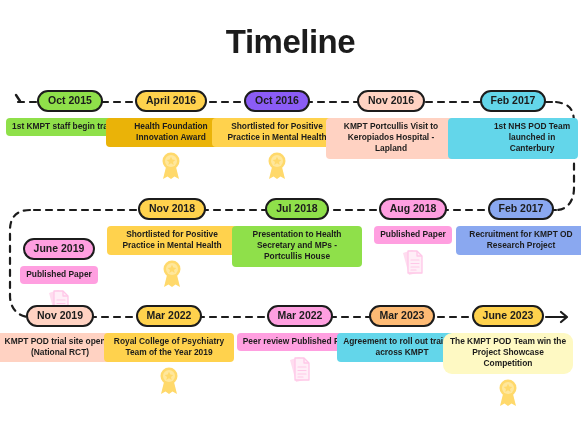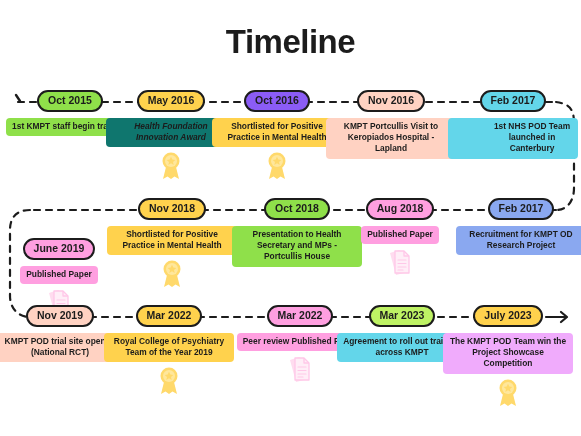--- a/index.html
+++ b/index.html
@@ -98,22 +98,22 @@
     </g>
   </svg>
 
   <div class="row row-1">
     <div class="item" style="left:70px">
       <span class="date-pill" style="background: rgb(143, 224, 74);">Oct 2015</span>
       <span class="desc" style="background: rgb(143, 224, 74);">1st KMPT staff begin training</span>
       <span class="icon-wrap empty"></span>
     </div>
     <div class="item" style="left:171px">
-      <span class="date-pill" style="background: rgb(255, 210, 77);">May 2016</span>
-      <span class="desc" style="background: #0f766e; font-style: italic;">Health Foundation Innovation Award</span>
+      <span class="date-pill" style="background: rgb(255, 210, 77);">April 2016</span>
+      <span class="desc" style="background: #eab308;">Health Foundation Innovation Award</span>
       <span class="icon-wrap">
         <svg width="24" height="30" viewBox="0 0 24 30">
           <path d="M7,17 L4,29 L8.5,26.5 L12,29 L15.5,26.5 L20,29 L17,17 Z" fill="#ffd96b"></path>
           <circle cx="12" cy="11" r="8.5" fill="#ffd96b"></circle>
           <circle cx="12" cy="11" r="6" fill="#ffe79c"></circle>
           <path d="M12,6.8 L13.3,9.6 L16.3,9.9 L14.0,11.9 L14.7,14.9 L12,13.3 L9.3,14.9 L10.0,11.9 L7.7,9.9 L10.7,9.6 Z" fill="#ffd96b"></path>
         </svg>
       </span>
     </div>
     <div class="item" style="left:277px">
@@ -164,25 +164,25 @@
       <span class="icon-wrap">
         <svg width="24" height="30" viewBox="0 0 24 30">
           <path d="M7,17 L4,29 L8.5,26.5 L12,29 L15.5,26.5 L20,29 L17,17 Z" fill="#ffd96b"></path>
           <circle cx="12" cy="11" r="8.5" fill="#ffd96b"></circle>
           <circle cx="12" cy="11" r="6" fill="#ffe79c"></circle>
           <path d="M12,6.8 L13.3,9.6 L16.3,9.9 L14.0,11.9 L14.7,14.9 L12,13.3 L9.3,14.9 L10.0,11.9 L7.7,9.9 L10.7,9.6 Z" fill="#ffd96b"></path>
         </svg>
       </span>
     </div>
     <div class="item" style="left:297px">
-      <span class="date-pill" style="background: rgb(143, 224, 74);">Oct 2018</span>
+      <span class="date-pill" style="background: rgb(143, 224, 74);">Jul 2018</span>
       <span class="desc" style="background: rgb(143, 224, 74);">Presentation to Health Secretary and MPs - Portcullis House</span>
       <span class="icon-wrap empty"></span>
     </div>
-    <div class="item" style="left:400px">
+    <div class="item" style="left:413px">
       <span class="date-pill" style="background: rgb(255, 159, 224);">Aug 2018</span>
       <span class="desc" style="background: rgb(255, 159, 224);">Published Paper</span>
       <span class="icon-wrap">
         <svg width="26" height="30" viewBox="0 0 26 30">
           <path d="M3,6 L12,3 L21,8 L21,25 L9,28 Z" fill="#ffdcef"></path>
           <path d="M8,4 L17,4 L22,9 L22,26 L8,26 Z" fill="#ffeef7" stroke="#ffc7e8" stroke-width="1.3" stroke-linejoin="round"></path>
           <path d="M17,4 L17,9 L22,9" fill="none" stroke="#ffc7e8" stroke-width="1.3" stroke-linejoin="round"></path>
           <g stroke="#ffc7e8" stroke-width="1.2" stroke-linecap="round">
             <line x1="11" y1="13" x2="19" y2="13"></line>
             <line x1="11" y1="16.5" x2="19" y2="16.5"></line>
@@ -228,27 +228,27 @@
           <g stroke="#ffc7e8" stroke-width="1.2" stroke-linecap="round">
             <line x1="11" y1="13" x2="19" y2="13"></line>
             <line x1="11" y1="16.5" x2="19" y2="16.5"></line>
             <line x1="11" y1="20" x2="19" y2="20"></line>
             <line x1="11" y1="23" x2="16" y2="23"></line>
           </g>
         </svg>
       </span>
     </div>
     <div class="item" style="left:402px">
-      <span class="date-pill" style="background: #bef264;">Mar 2023</span>
+      <span class="date-pill" style="background: #fdba74;">Mar 2023</span>
       <span class="desc" style="background: rgb(99, 214, 234);">Agreement to roll  out training across KMPT</span>
       <span class="icon-wrap empty"></span>
     </div>
     <div class="item" style="left:508px">
-      <span class="date-pill" style="background: rgb(255, 210, 77);">July 2023</span>
-      <span class="desc" style="background: #f0abfc;">The KMPT POD Team win the Project Showcase Competition</span>
+      <span class="date-pill" style="background: rgb(255, 210, 77);">June 2023</span>
+      <span class="desc" style="background: #fef9c3; border-radius: 9px;">The KMPT POD Team win the Project Showcase Competition</span>
       <span class="icon-wrap">
         <svg width="24" height="30" viewBox="0 0 24 30">
           <path d="M7,17 L4,29 L8.5,26.5 L12,29 L15.5,26.5 L20,29 L17,17 Z" fill="#ffd96b"></path>
           <circle cx="12" cy="11" r="8.5" fill="#ffd96b"></circle>
           <circle cx="12" cy="11" r="6" fill="#ffe79c"></circle>
           <path d="M12,6.8 L13.3,9.6 L16.3,9.9 L14.0,11.9 L14.7,14.9 L12,13.3 L9.3,14.9 L10.0,11.9 L7.7,9.9 L10.7,9.6 Z" fill="#ffd96b"></path>
         </svg>
       </span>
     </div>
   </div>

